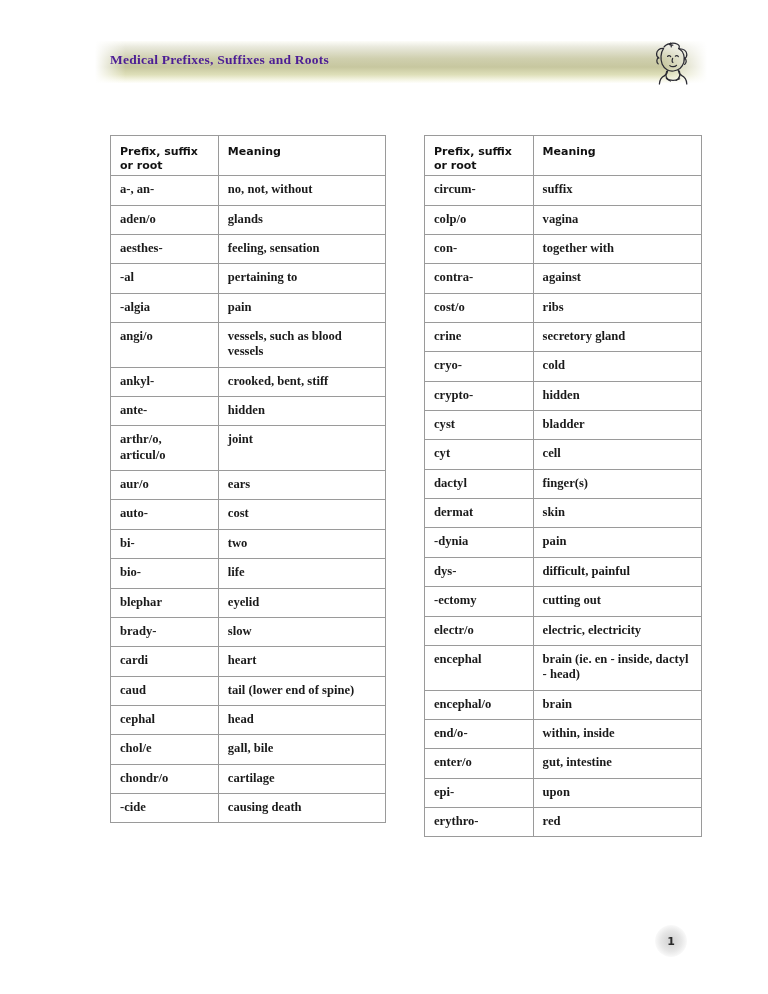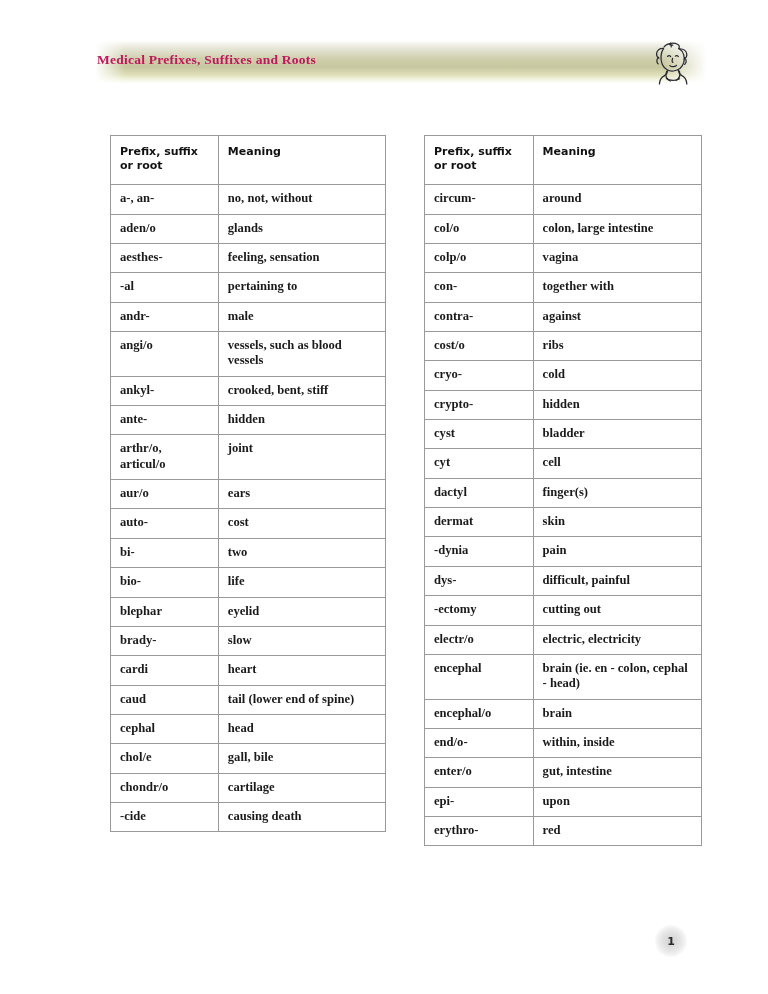--- a/index.html
+++ b/index.html
@@ -37,27 +37,27 @@
         #fdfdf9 0%,
         #e9e9dd 14%,
         #cfcfae 42%,
         #c7c79f 62%,
         #dedfb9 80%,
         #f4f4e2 92%,
         #fefefb 100%);
   }
   .banner-title {
     position: absolute;
-    left: 2px;
+    left: 15px;
     top: 11px;
     font-family: "Liberation Serif", serif;
     font-weight: bold;
     font-size: 13.5px;
     letter-spacing: 0.25px;
-    color: #be185d;
+    color: #4c1d95;
     white-space: nowrap;
   }
   .banner-figure {
     position: absolute;
     right: 6px;
     top: -4px;
     width: 62px;
     height: 50px;
   }
 
@@ -86,21 +86,21 @@
     vertical-align: top;
     padding: 6px 9px 7px 9px;
     text-align: left;
   }
   table.gloss thead th {
     font-family: "DejaVu Sans", sans-serif;
     font-weight: bold;
     font-size: 11px;
     line-height: 1.28;
     padding-top: 9px;
-    padding-bottom: 11px;
+    padding-bottom: 2px;
     color: #111;
   }
   table.gloss tbody td {
     font-family: "Liberation Serif", serif;
     font-size: 12.6px;
     line-height: 1.22;
     color: #1a1a1a;
   }
   table.gloss tbody td.term {
     font-weight: bold;
@@ -195,22 +195,22 @@
         </tr>
         <tr>
           <td class="term">aesthes-</td>
           <td class="mean">feeling, sensation</td>
         </tr>
         <tr>
           <td class="term">-al</td>
           <td class="mean">pertaining to</td>
         </tr>
         <tr>
-          <td class="term">andr-</td>
-          <td class="mean">male</td>
+          <td class="term">-algia</td>
+          <td class="mean">pain</td>
         </tr>
         <tr>
           <td class="term">angi/o</td>
           <td class="mean">vessels, such as blood vessels</td>
         </tr>
         <tr>
           <td class="term">ankyl-</td>
           <td class="mean">crooked, bent, stiff</td>
         </tr>
         <tr>
@@ -279,43 +279,43 @@
       </colgroup>
     <thead>
       <tr>
         <th>Prefix, suffix or root</th>
         <th>Meaning</th>
       </tr>
     </thead>
     <tbody>
         <tr>
           <td class="term">circum-</td>
-          <td class="mean">around</td>
-        </tr>
-        <tr>
-          <td class="term">col/o</td>
-          <td class="mean">colon, large intestine</td>
+          <td class="mean">suffix</td>
         </tr>
         <tr>
           <td class="term">colp/o</td>
           <td class="mean">vagina</td>
         </tr>
         <tr>
           <td class="term">con-</td>
           <td class="mean">together with</td>
         </tr>
         <tr>
           <td class="term">contra-</td>
           <td class="mean">against</td>
         </tr>
         <tr>
           <td class="term">cost/o</td>
           <td class="mean">ribs</td>
         </tr>
         <tr>
+          <td class="term">crine</td>
+          <td class="mean">secretory gland</td>
+        </tr>
+        <tr>
           <td class="term">cryo-</td>
           <td class="mean">cold</td>
         </tr>
         <tr>
           <td class="term">crypto-</td>
           <td class="mean">hidden</td>
         </tr>
         <tr>
           <td class="term">cyst</td>
           <td class="mean">bladder</td>
@@ -343,21 +343,21 @@
         <tr>
           <td class="term">-ectomy</td>
           <td class="mean">cutting out</td>
         </tr>
         <tr>
           <td class="term">electr/o</td>
           <td class="mean">electric, electricity</td>
         </tr>
         <tr>
           <td class="term">encephal</td>
-          <td class="mean">brain (ie. en - colon, cephal - head)</td>
+          <td class="mean">brain (ie. en - inside, dactyl - head)</td>
         </tr>
         <tr>
           <td class="term">encephal/o</td>
           <td class="mean">brain</td>
         </tr>
         <tr>
           <td class="term">end/o-</td>
           <td class="mean">within, inside</td>
         </tr>
         <tr>

